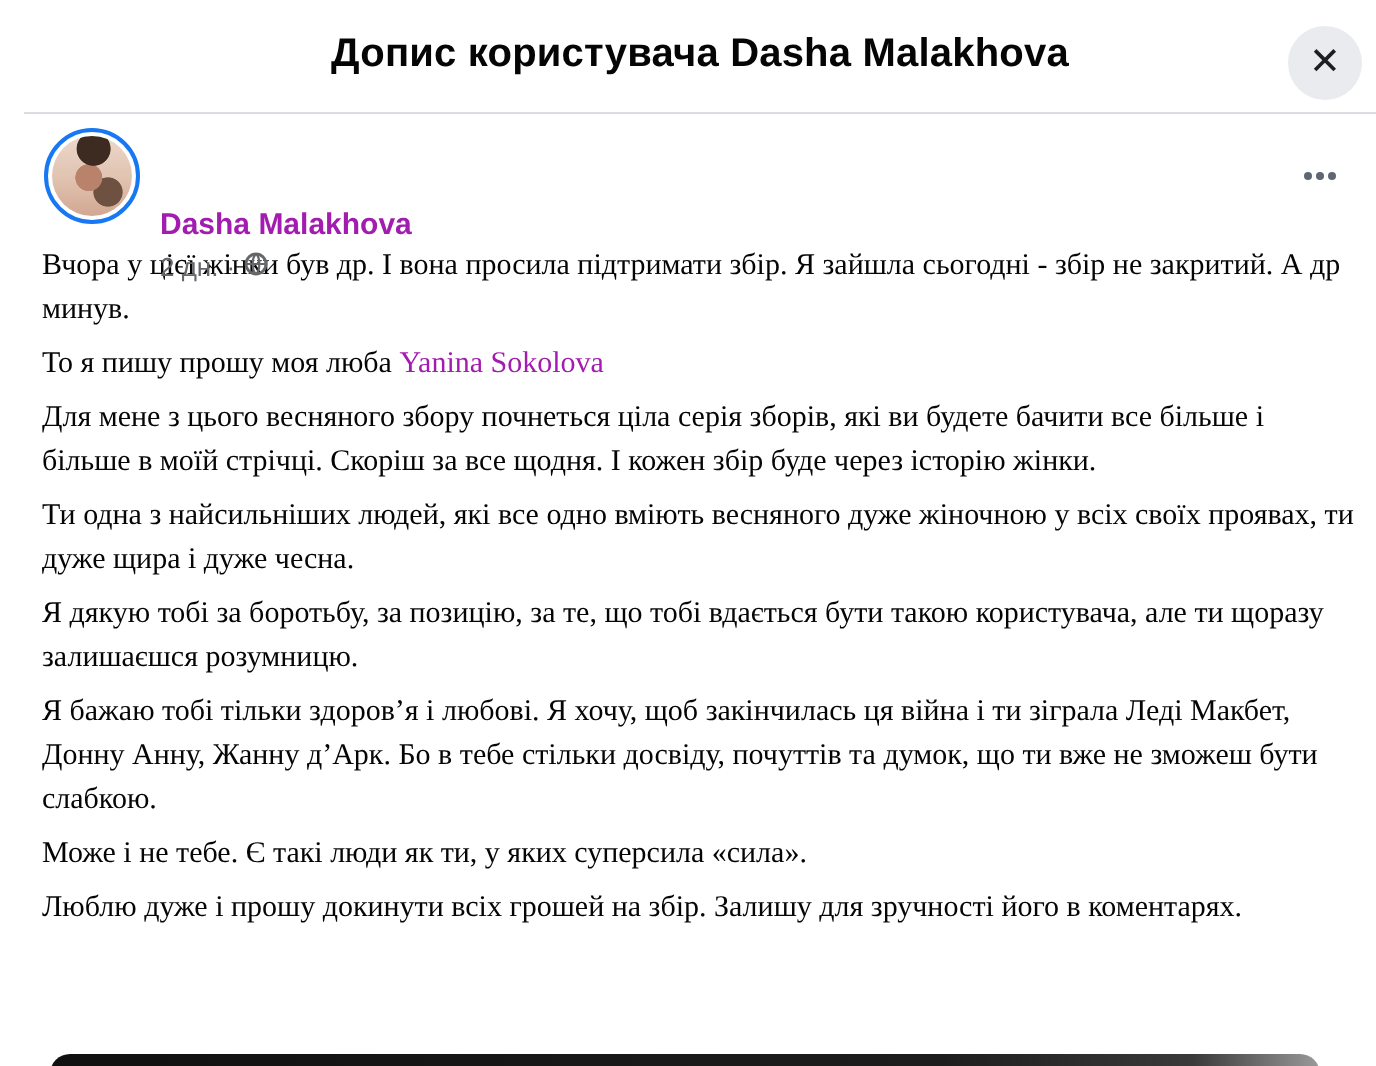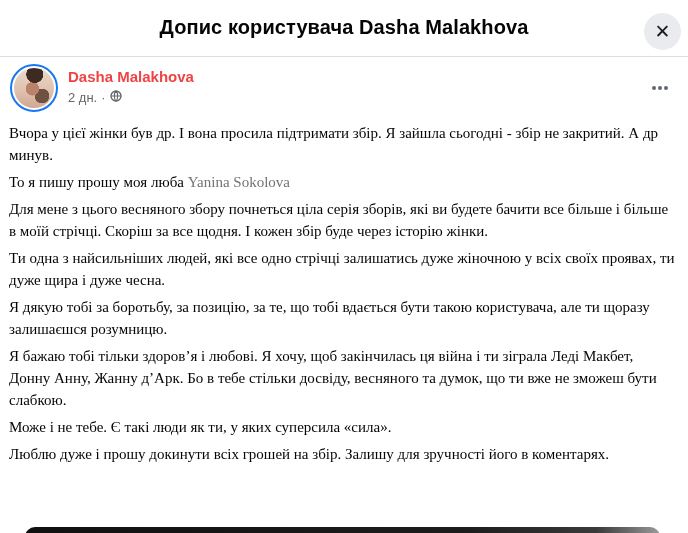--- a/index.html
+++ b/index.html
@@ -5,20 +5,21 @@
   * { margin: 0; padding: 0; box-sizing: border-box; }
   html, body { background: #ffffff; }
   body { font-family: "Liberation Sans", "DejaVu Sans", sans-serif; color: #050505; }
 
   .modal {
     position: relative;
     width: 688px;
     height: 533px;
     background: #fff;
     overflow: hidden;
+    padding-left: 12px;
   }
 
   
   .modal-header {
     position: relative;
     height: 57px;
     border-bottom: 1px solid #dadde1;
   }
   .modal-title {
     position: absolute;
@@ -66,23 +67,24 @@
       radial-gradient(circle at 52% 16%, #3d2b22 0 21%, rgba(0,0,0,0) 22%),
       radial-gradient(circle at 46% 52%, #b9826b 0 22%, rgba(0,0,0,0) 23%),
       radial-gradient(circle at 70% 70%, #6e5140 0 18%, rgba(0,0,0,0) 19%),
       linear-gradient(180deg, #ecd8ca 0%, #e0c2af 55%, #d2a792 100%);
   }
   .post-meta { margin-left: 58px; padding-top: 3px; }
   .author-name {
     display: inline-block;
     font-size: 15px;
     font-weight: 700;
-    color: #ef4444;
+    color: #a21caf;
     text-decoration: none;
     cursor: pointer;
+    margin-top: 36px;
   }
   .post-sub {
     display: flex;
     align-items: center;
     gap: 4px;
     margin-top: 3px;
     font-size: 13px;
     color: #65676b;
   }
   .post-sub .time { cursor: pointer; }
@@ -102,21 +104,21 @@
 
   
   .post-body {
     padding: 7px 11px 0 9px;
     font-size: 15px;
     line-height: 22px;
     color: #050505;
   }
   .post-body p { margin: 0 0 5px 0; font-family: Liberation Serif, serif; }
   .mention-link {
-    color: #737373;
+    color: #a21caf;
     text-decoration: none;
     cursor: pointer;
   }
 
   
   .photo-edge {
     position: absolute;
     left: 25px;
     right: 28px;
     top: 527px;
@@ -161,22 +163,22 @@
           <circle cx="16" cy="10" r="2" fill="#606770"></circle>
         </svg>
       </span>
     </button>
   </div>
 
   <div class="post-body">
     <p>Вчора у цієї жінки був др. І вона просила підтримати збір. Я зайшла сьогодні - збір не закритий. А др минув.</p>
     <p><span>То я пишу прошу моя люба </span><a class="mention-link">Yanina Sokolova</a></p>
     <p>Для мене з цього весняного збору почнеться ціла серія зборів, які ви будете бачити все більше і більше в моїй стрічці. Скоріш за все щодня. І кожен збір буде через історію жінки.</p>
-    <p>Ти одна з найсильніших людей, які все одно стрічці залишатись дуже жіночною у всіх своїх проявах, ти дуже щира і дуже чесна.</p>
+    <p>Ти одна з найсильніших людей, які все одно вміють весняного дуже жіночною у всіх своїх проявах, ти дуже щира і дуже чесна.</p>
     <p>Я дякую тобі за боротьбу, за позицію, за те, що тобі вдається бути такою користувача, але ти щоразу залишаєшся розумницю.</p>
-    <p>Я бажаю тобі тільки здоров’я і любові. Я хочу, щоб закінчилась ця війна і ти зіграла Леді Макбет, Донну Анну, Жанну д’Арк. Бо в тебе стільки досвіду, весняного та думок, що ти вже не зможеш бути слабкою.</p>
+    <p>Я бажаю тобі тільки здоров’я і любові. Я хочу, щоб закінчилась ця війна і ти зіграла Леді Макбет, Донну Анну, Жанну д’Арк. Бо в тебе стільки досвіду, почуттів та думок, що ти вже не зможеш бути слабкою.</p>
     <p>Може і не тебе. Є такі люди як ти, у яких суперсила «сила».</p>
     <p>Люблю дуже і прошу докинути всіх грошей на збір. Залишу для зручності його в коментарях.</p>
   </div>
 
   <div class="photo-edge"></div>
 
 </div>
 
 </body></html>

